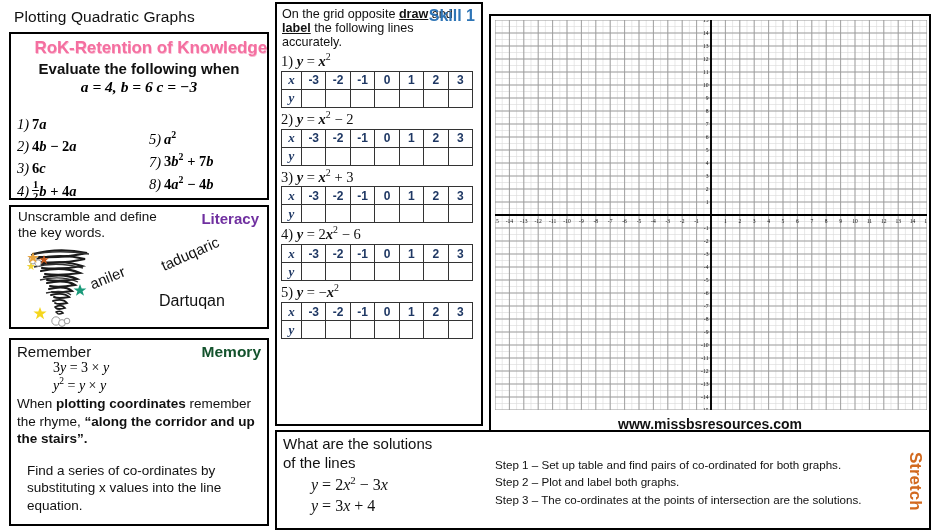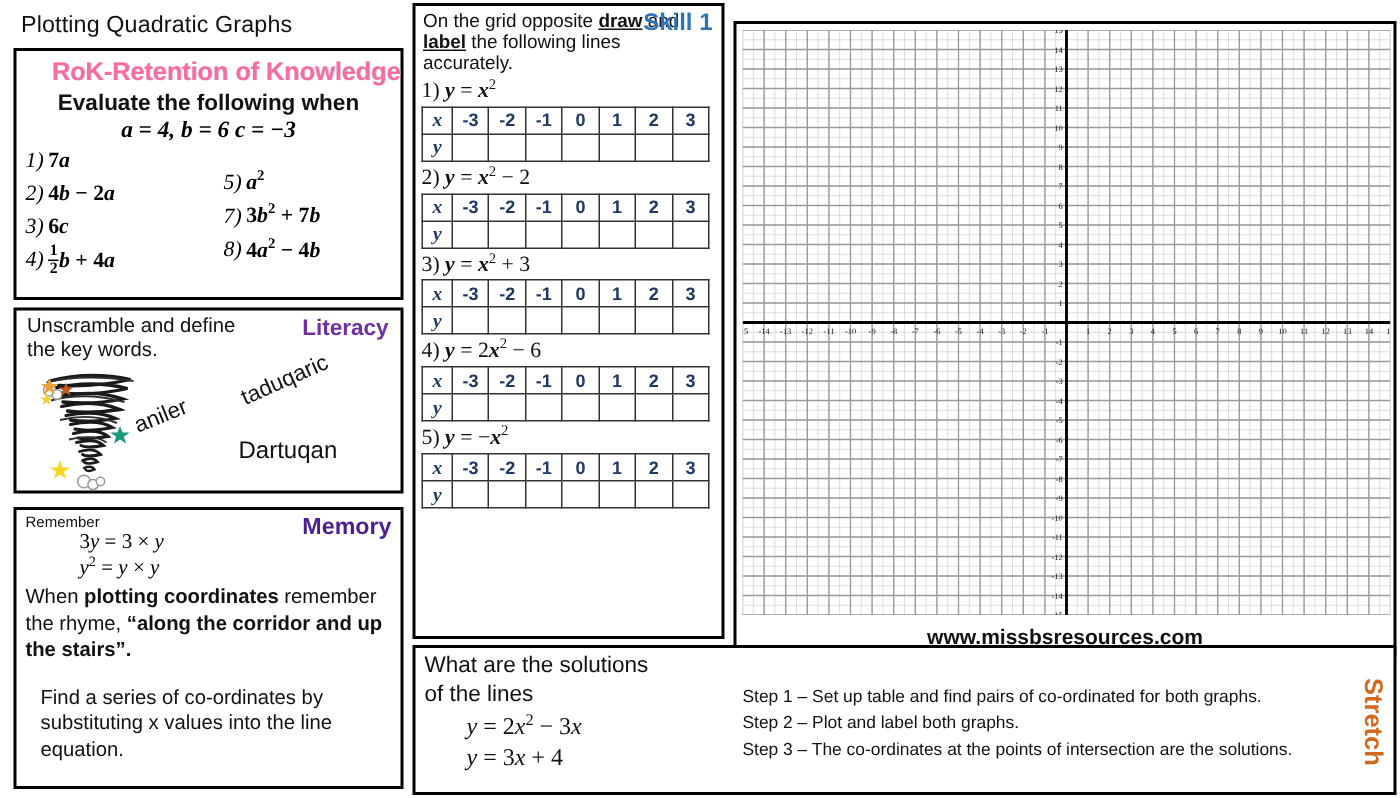--- a/index.html
+++ b/index.html
@@ -38,21 +38,21 @@
   #rok-sub {
     text-align: center; font-weight: bold; font-size: 15px;
     color: #111; margin-top: 2px;
   }
   #rok-given {
     text-align: center; font-family: "Liberation Serif", serif;
     font-weight: bold; font-size: 15.5px; font-style: italic;
     margin-top: 1px;
   }
   #rok-qs {
-    display: flex; margin-top: 1px; padding: 0 6px;
+    display: flex; margin-top: 18px; padding: 0 6px;
     font-family: "Liberation Serif", serif;
   }
   .rok-col { width: 50%; }
   .rok-col.right { padding-top: 14px; padding-left: 10px; }
   .rok-item {
     font-size: 14.5px; line-height: 1.50; white-space: nowrap;
   }
   .rok-num { font-style: italic; }
   .rok-expr { font-weight: bold; font-style: normal; padding-left: 3px; }
   .frac {
@@ -81,23 +81,23 @@
   #word-aniler    { left: 78px;  top: 62px; transform: rotate(-22deg); }
   #word-dartuqan  { left: 148px; top: 85px; font-size: 16px; }
 
   
   #tornado { position: absolute; left: 14px; top: 38px; width: 78px; height: 82px; }
 
   
   #memory-panel { left: 9px; top: 338px; width: 260px; height: 188px; }
   #memory-heading {
     position: absolute; right: 6px; top: 3px;
-    color: #4c1d95; font-weight: bold; font-size: 15.5px;
-  }
-  #memory-remember { font-size: 10px; padding: 3px 0 0 6px; color:#111; }
+    color: #14532d; font-weight: bold; font-size: 15.5px;
+  }
+  #memory-remember { font-size: 15px; padding: 3px 0 0 6px; color:#111; }
   .memory-eq {
     font-family: "Liberation Serif", serif; font-weight: normal;
     font-size: 14px; padding-left: 42px; line-height: 1.12;
   }
   #memory-body {
     font-size: 13.5px; line-height: 1.30; padding: 2px 6px 0 6px; color: #111;
   }
   #memory-body b { font-weight: bold; margin-top: 28px; }
   #memory-tail {
     font-size: 13.5px; line-height: 1.30; padding: 0 16px; color: #111;

